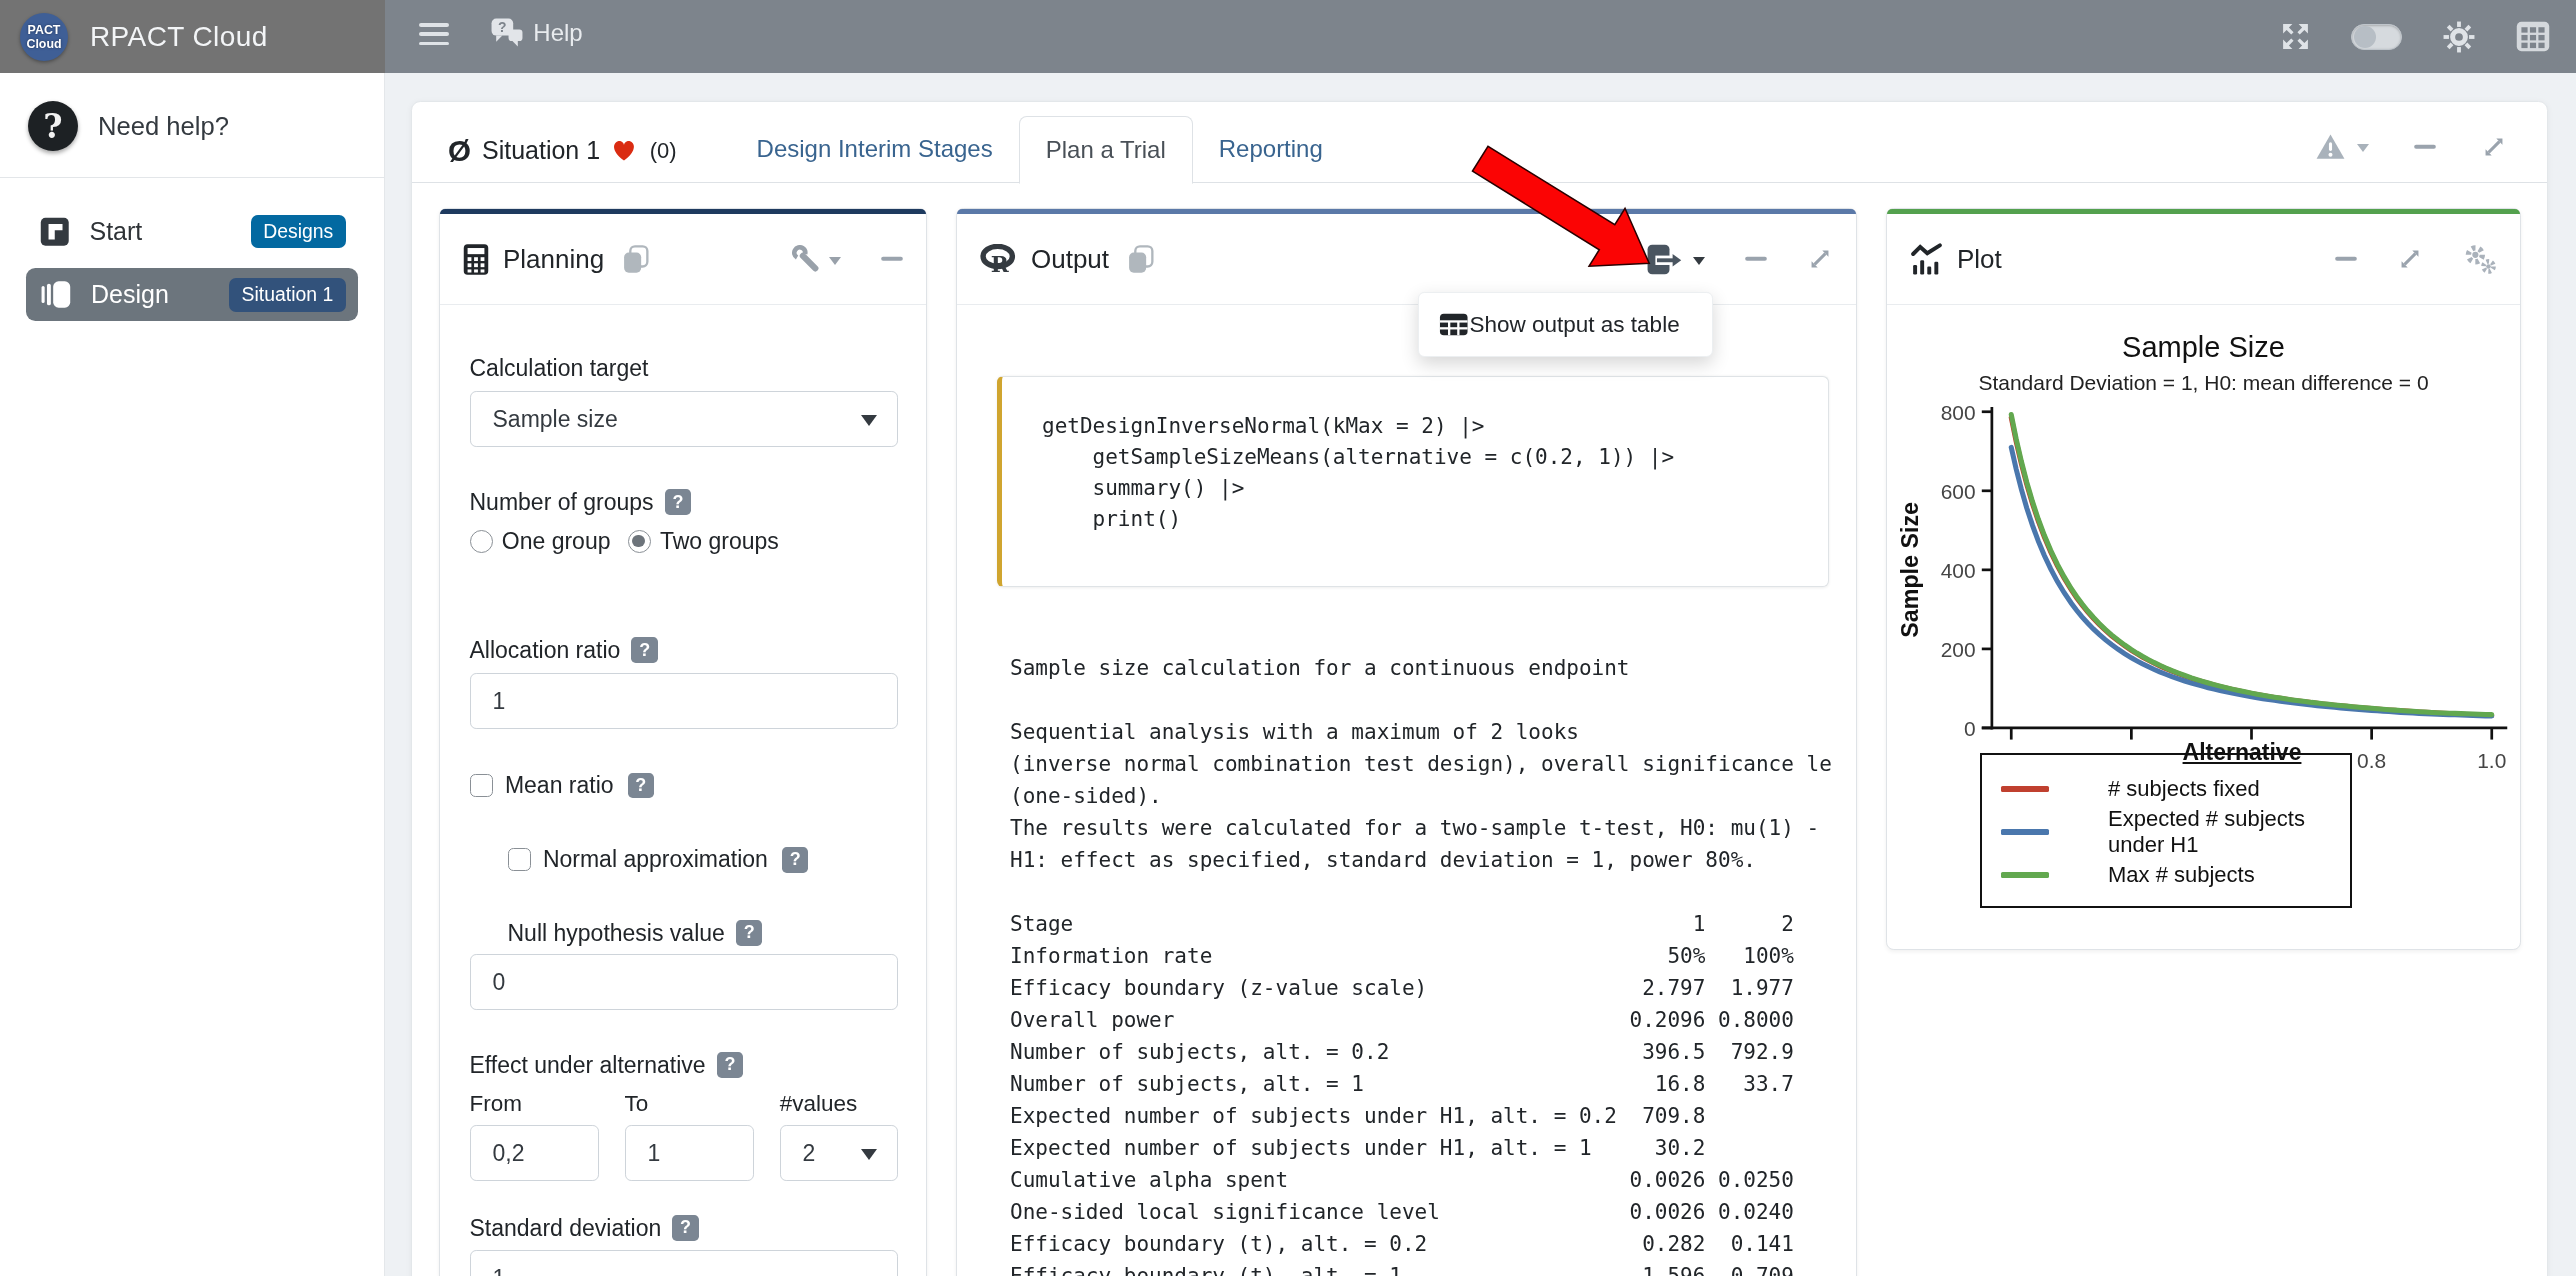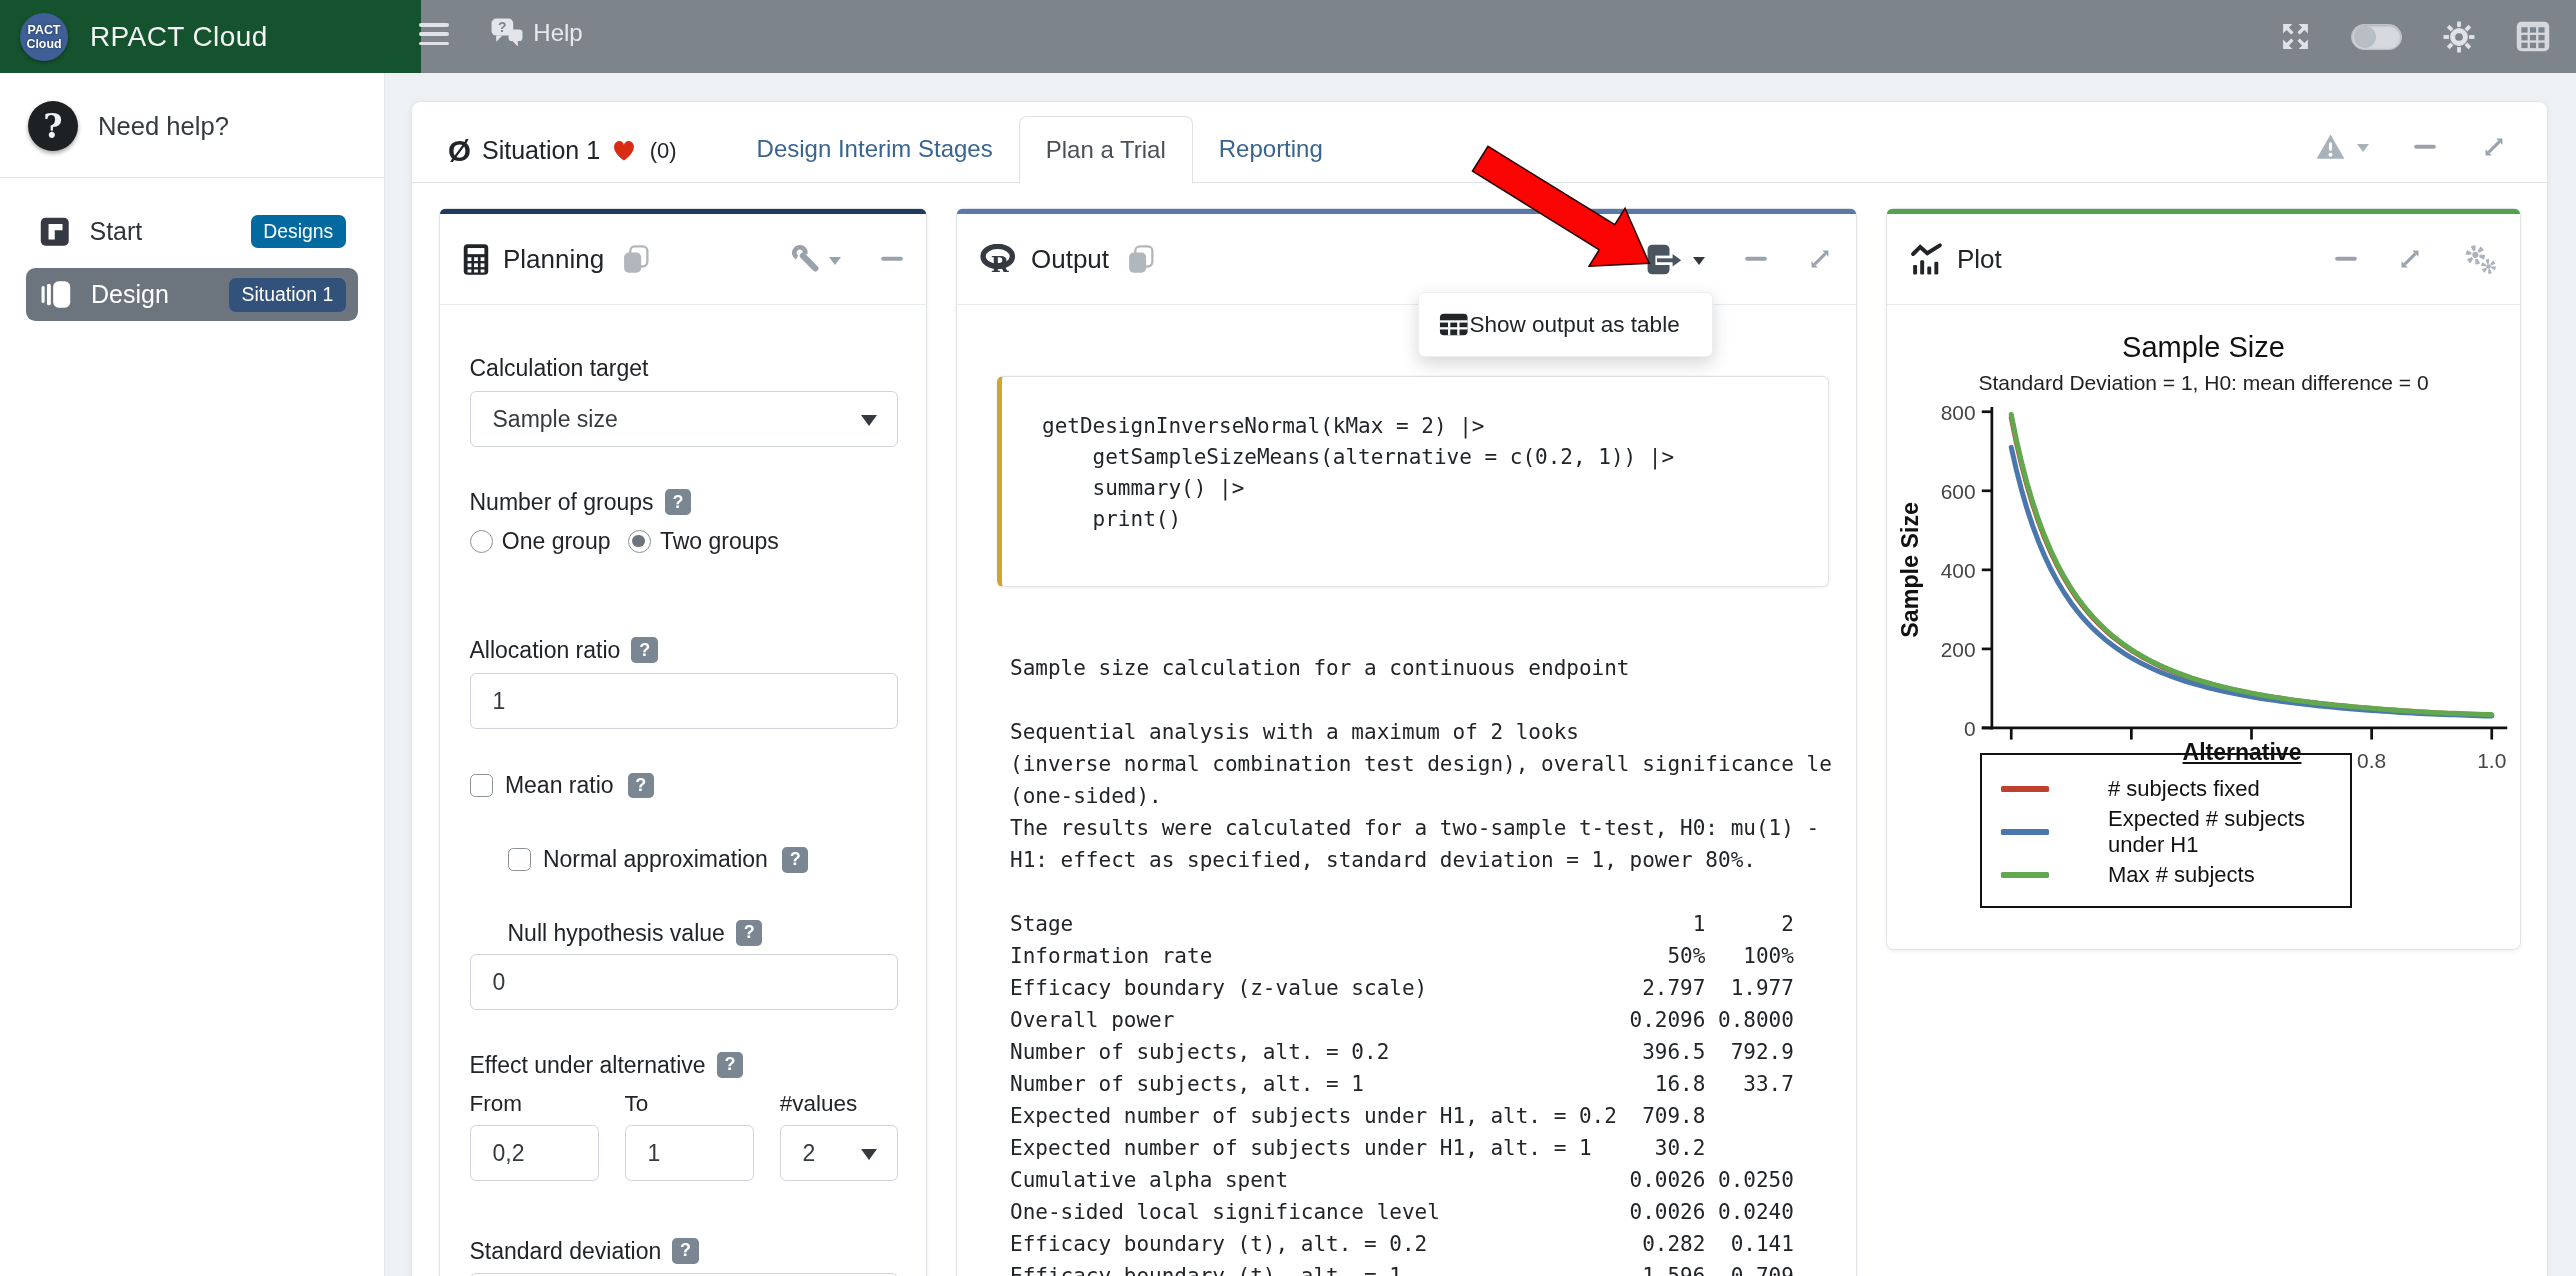--- a/index.html
+++ b/index.html
@@ -2,21 +2,21 @@
 <html style="font-size:12.4px"><head>
 <meta charset="utf-8">
 <style>
   * { margin:0; padding:0; box-sizing:border-box; }
   html,body { width:2576px; height:1277px; }
   body { font-family:"Liberation Sans", sans-serif; background:#eef1f4; overflow:hidden; }
   .screen { position:relative; width:2576px; height:1277px; overflow:hidden; }
 
   
   .topbar { position:absolute; left:0; top:0; width:2576px; height:73px; background:#7d848c; z-index:30; }
-  .brand { position:absolute; left:0; top:0; width:421px; height:73px; background:#14532d; display:flex; align-items:center; }
+  .brand { position:absolute; left:0; top:0; width:385px; height:73px; background:#737373; display:flex; align-items:center; }
   .brand-logo { width:48px; height:48px; border-radius:50%; background:#3f5f96; margin-left:20px; display:flex; flex-direction:column; align-items:center; justify-content:center; box-shadow:0 1.6px 3.9px rgba(0,0,0,.35); }
   .brand-logo span { color:#fff; font-size:12.4px; font-weight:700; line-height:14px; text-shadow:0 0 2.3px #1a2c4e; }
   .brand-title { color:#f3f5f7; font-size:28px; margin-left:22px; letter-spacing:0.4px; }
   .hamburger { position:absolute; left:419px; top:23px; width:29.5px; height:26px; cursor:pointer; }
   .hamburger i { display:block; width:29.5px; height:3.9px; background:#dfe3e7; border-radius:2.3px; margin-bottom:5.4px; }
   .help-btn { position:absolute; left:490px; top:17px; display:flex; align-items:center; gap:9.3px; color:#e8ebee; font-size:24px; cursor:pointer; }
   .top-icons { position:absolute; right:26px; top:0; height:73px; display:flex; align-items:center; gap:40px; }
   .toggle { width:51px; height:26px; border-radius:13px; background:#d6dade; border:0.8px solid #bfc5cb; position:relative; box-shadow:inset 0 0.8px 2.3px rgba(0,0,0,.25); }
   .toggle .knob { position:absolute; left:1.6px; top:1.6px; width:22px; height:22px; border-radius:50%; background:#b7bec5; }
 
@@ -60,21 +60,21 @@
   .panel.output .panel-accent { background:#5b79a8; }
   .panel.plot { left:1886px; top:208px; width:635px; height:742px; }
   .panel.plot .panel-accent { background:#54a14e; }
 
   
   .plan-body { padding:50px 28px 0 29.5px; }
   .flabel { font-size:23px; color:#212529; height:29.5px; }
   .qbadge { display:inline-block; background:#7b8693; color:#fff; font-size:18px; font-weight:700; border-radius:4.7px; padding:2.3px 7.8px; margin-left:11px; vertical-align:2.3px; }
   .select, .tinput { position:relative; border:0.8px solid #ced4da; border-radius:6.2px; height:56px; line-height:54px; padding:0 22px; font-size:23px; color:#343a40; background:#fff; }
   .select::after { content:''; position:absolute; right:20px; top:23px; border:8.5px solid transparent; border-top:11px solid #343a40; }
-  .m8{margin-top:6.2px;} .m54{margin-top:42px;} .m10{margin-top:7.8px;} .m74{margin-top:81px;} .m58{margin-top:45px;padding-left:38px;} .m6{margin-top:4.7px;} .m12{margin-top:9.3px;} .m56{margin-top:57px;}
+  .m8{margin-top:6.2px;} .m54{margin-top:42px;} .m10{margin-top:7.8px;} .m74{margin-top:81px;} .m58{margin-top:45px;padding-left:38px;} .m6{margin-top:4.7px;} .m12{margin-top:9.3px;} .m56{margin-top:34px;}
   .radio-row { display:flex; align-items:center; gap:9.3px; height:29.5px; font-size:23px; color:#212529; }
   .radio { width:23px; height:23px; border:1.6px solid #8a9096; border-radius:50%; background:#fff; display:inline-block; position:relative; flex:none; }
   .radio.checked::after { content:''; position:absolute; left:3.9px; top:3.9px; width:12.4px; height:12.4px; border-radius:50%; background:#6d747b; }
   .cbox { width:23px; height:23px; border:1.6px solid #8a9096; border-radius:5.4px; background:#fff; display:inline-block; flex:none; }
   .check-row { display:flex; align-items:center; gap:12.4px; height:29.5px; font-size:23px; color:#212529; }
   .triple { display:flex; gap:26px; }
   .triple .col1 { width:133px; } .triple .col2 { width:133px; } .triple .col3 { width:122px; }
 
   
   .code-box { margin:71px 22px 0 40px; width:832px; height:211px; border:0.8px solid #dfe3e6; border-left:5.4px solid #d0a52f; border-radius:6.2px; background:#fff; box-shadow:0 0.8px 3.1px rgba(0,0,0,.07); }

